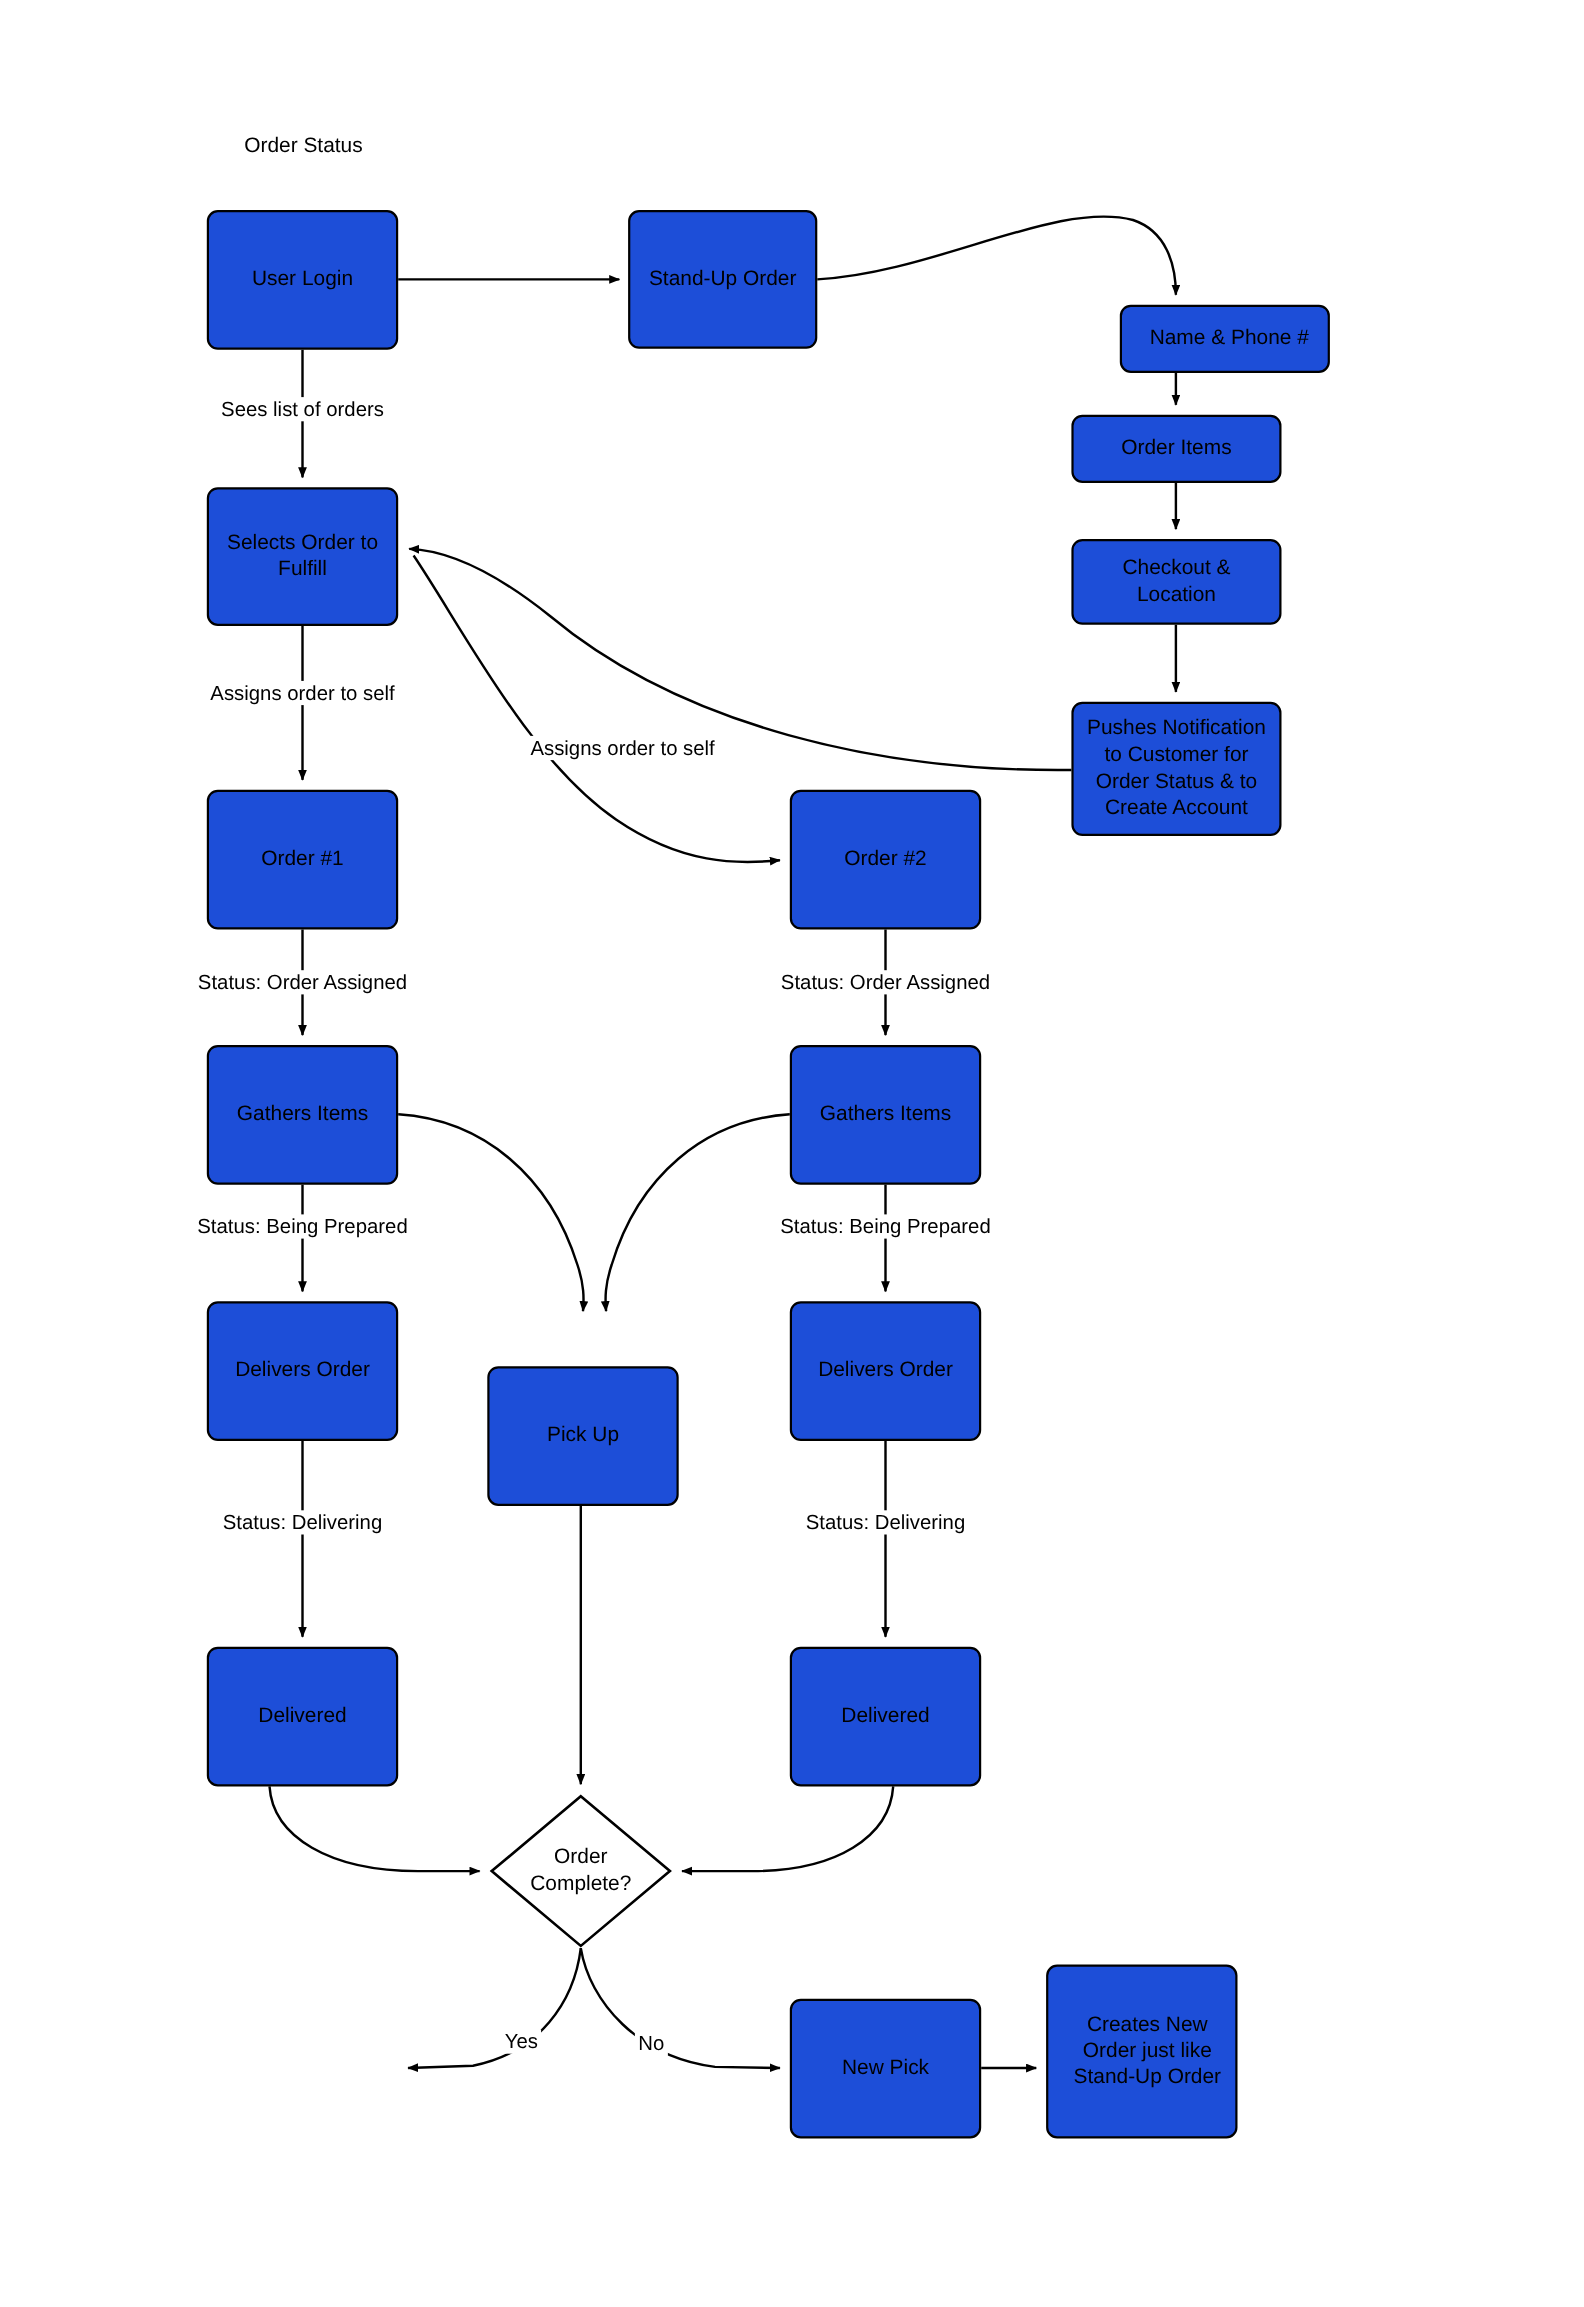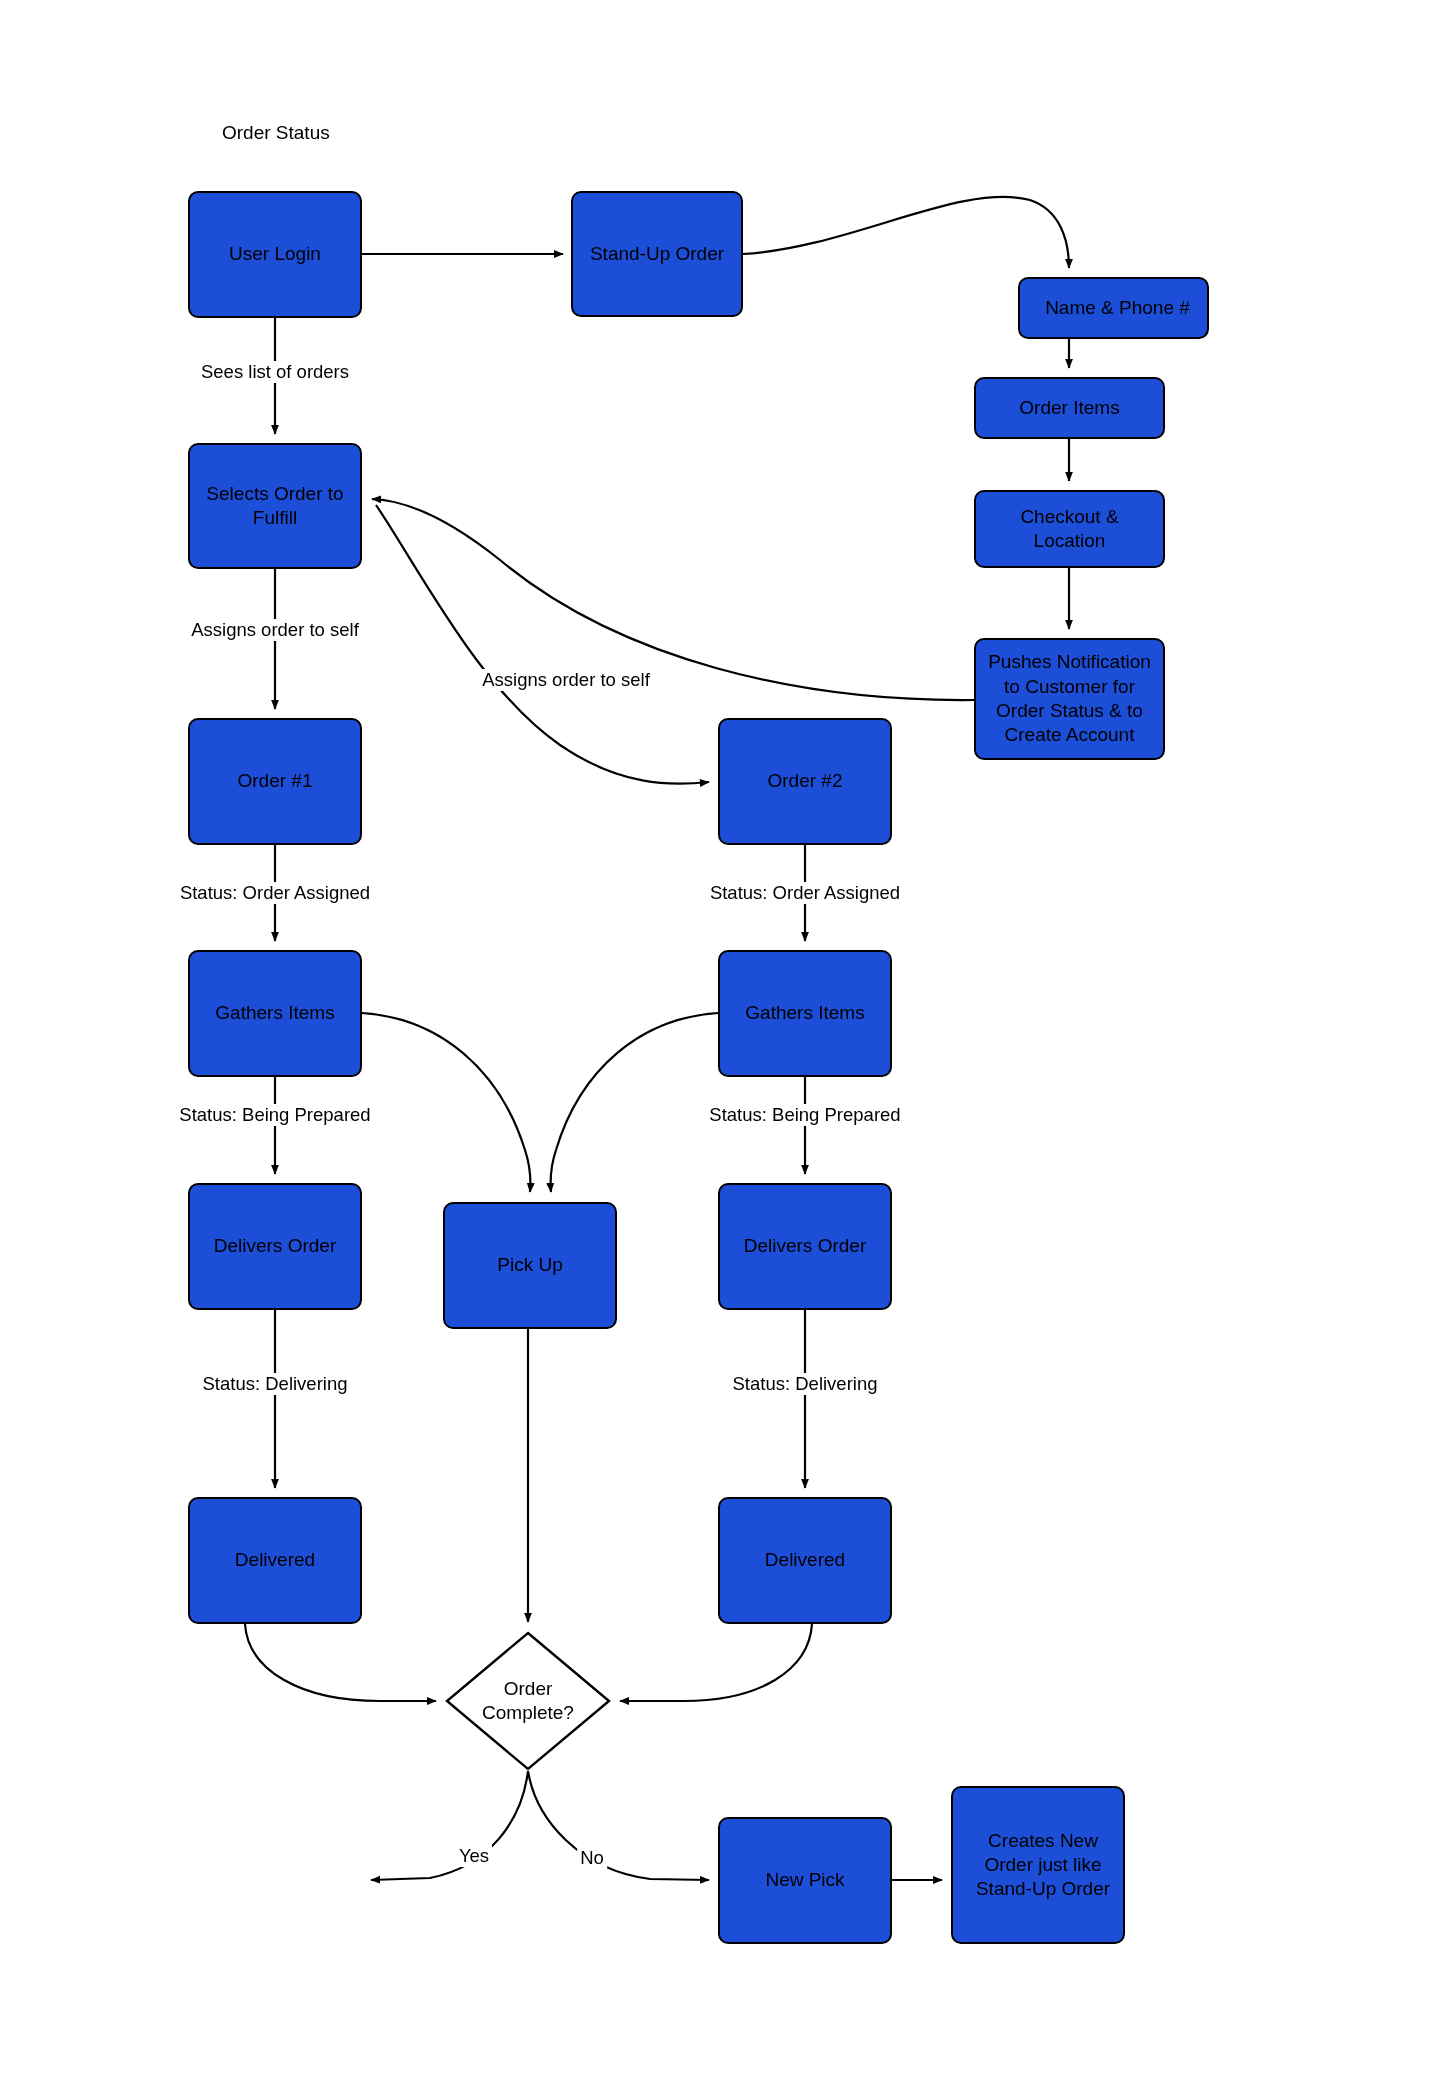--- a/index.html
+++ b/index.html
@@ -173,21 +173,21 @@
   </div>
 
   <div class="node" style="left:188px;top:1183px;width:174px;height:127px;">
     <span>Delivers Order</span>
   </div>
 
   <div class="node" style="left:718px;top:1183px;width:174px;height:127px;">
     <span>Delivers Order</span>
   </div>
 
-  <div class="node" style="left:443px;top:1202px;width:174px;height:127px;">
+  <div class="node" style="left:443px;top:1242px;width:174px;height:127px;">
     <span>Pick Up</span>
   </div>
 
   <div class="node" style="left:188px;top:1497px;width:174px;height:127px;">
     <span>Delivered</span>
   </div>
 
   <div class="node" style="left:718px;top:1497px;width:174px;height:127px;">
     <span>Delivered</span>
   </div>

